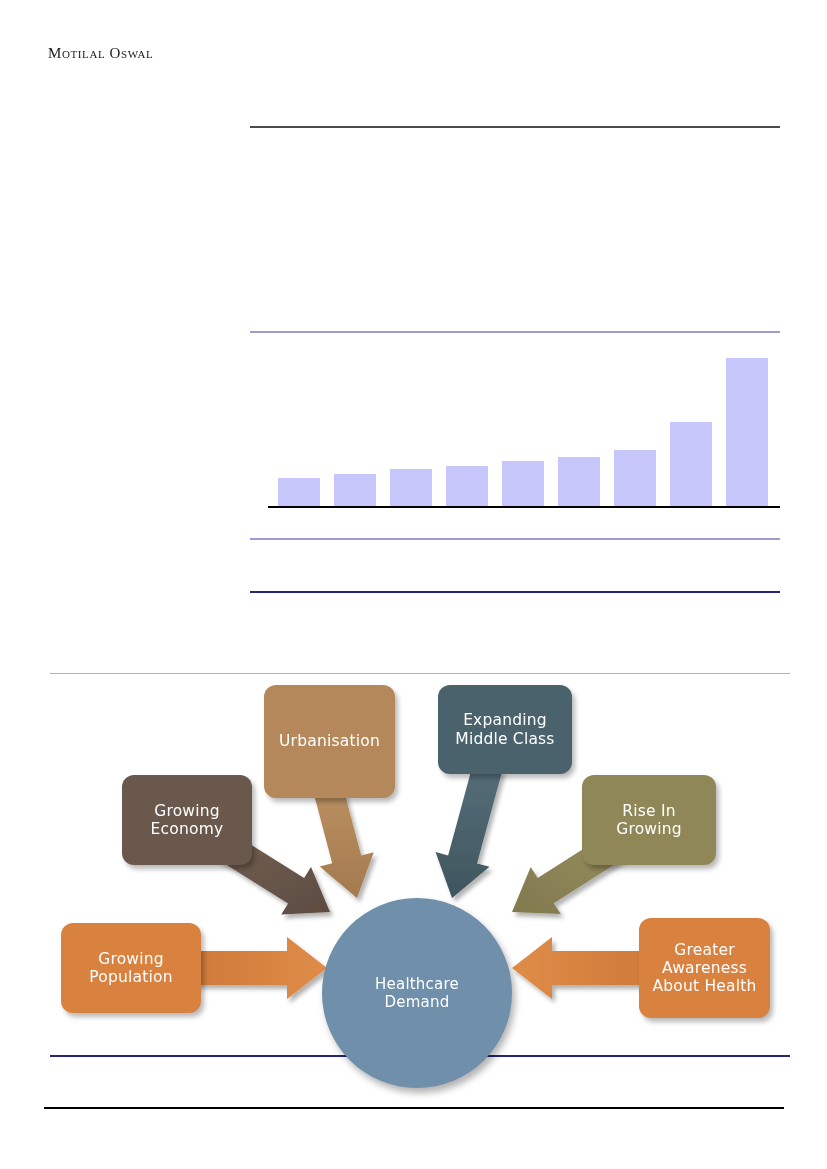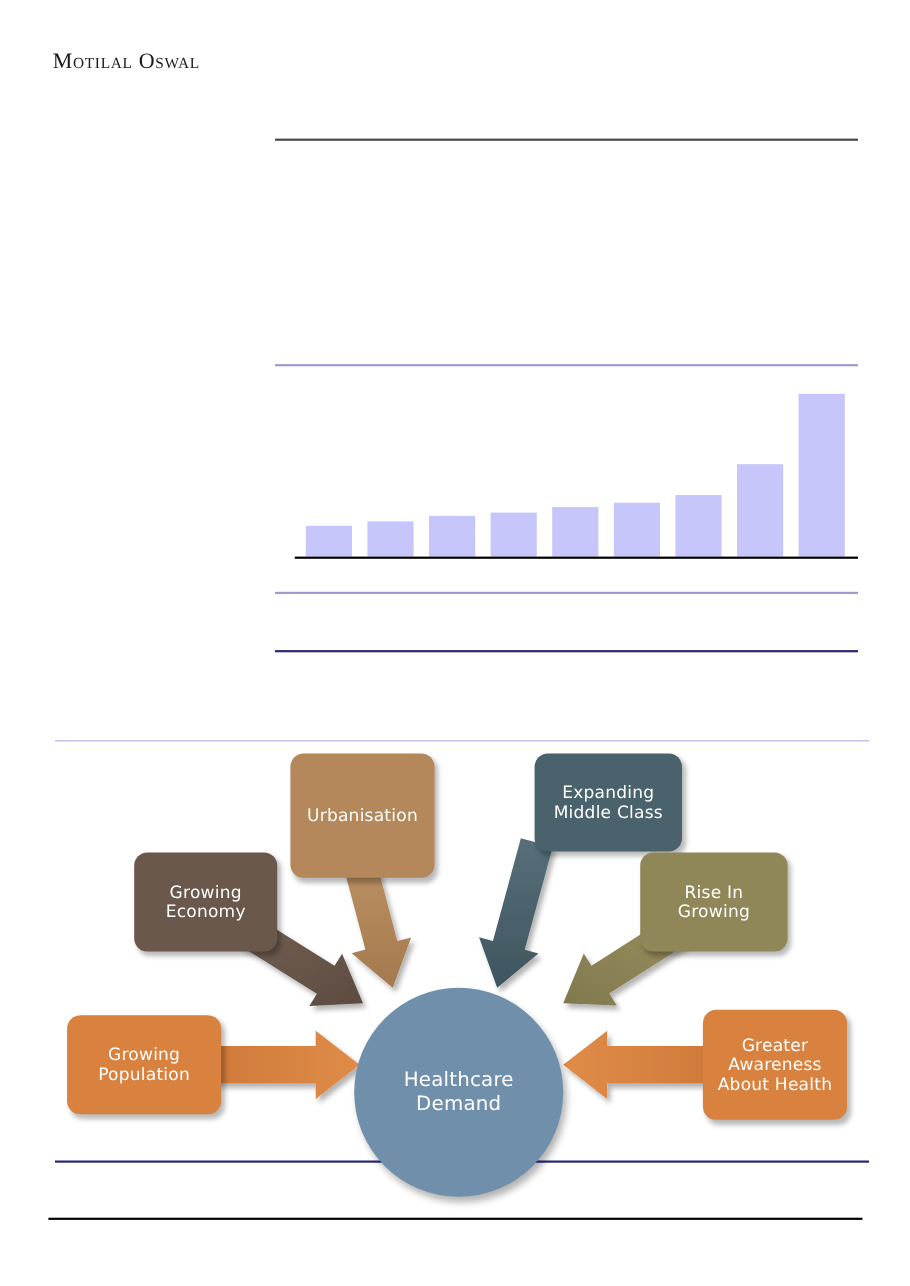--- a/index.html
+++ b/index.html
@@ -20,21 +20,21 @@
     background: #ffffff;
     overflow: hidden;
   }
 
   
   .brand {
     position: absolute;
     left: 48px;
     top: 45px;
     font-family: "Liberation Serif", serif;
-    font-size: 20px;
+    font-size: 15px;
     letter-spacing: 0.6px;
     color: #1a1a1a;
     font-variant: small-caps;
     white-space: nowrap;
   }
 
   
   .rule { position: absolute; }
   .rule-dark    { background: #4a4a4d; height: 2px; }
   .rule-purple  { background: #9f9ad0; height: 2px; }
@@ -96,21 +96,21 @@
     font-family: "DejaVu Sans", sans-serif;
   }
   .node-circle {
     position: absolute;
     border-radius: 50%;
     color: #ffffff;
     display: flex;
     align-items: center;
     justify-content: center;
     text-align: center;
-    font-size: 18px;
+    font-size: 15px;
     line-height: 1.2;
     letter-spacing: 0.2px;
     box-shadow: 3px 5px 7px rgba(0,0,0,0.30);
     font-family: "DejaVu Sans", sans-serif;
   }
   .node-label { pointer-events: none; white-space: pre-line; }
 </style>
 </head>
 <body>
 
@@ -182,21 +182,21 @@
         <polygon points="648.0,275.0 552.0,275.0 552.0,261.0 512.0,292.0 552.0,323.0 552.0,309.0 648.0,309.0" fill="url(#g-ga)" filter="url(#shadow)"></polygon>
       </svg>
     <div id="nodes-layer">
         <div class="node-box" style="left: 122px; top: 99px; width: 130px; height: 90px; background: rgb(107, 88, 76);">
           <span class="node-label">Growing
 Economy</span>
         </div>
         <div class="node-box" style="left: 264px; top: 9px; width: 131px; height: 113px; background: rgb(180, 136, 90);">
           <span class="node-label">Urbanisation</span>
         </div>
-        <div class="node-box" style="left: 438px; top: 9px; width: 134px; height: 89px; background: rgb(74, 98, 108); margin-left: 48px;">
+        <div class="node-box" style="left: 438px; top: 9px; width: 134px; height: 89px; background: rgb(74, 98, 108);">
           <span class="node-label">Expanding
 Middle Class</span>
         </div>
         <div class="node-box" style="left: 582px; top: 99px; width: 134px; height: 90px; background: rgb(144, 135, 88);">
           <span class="node-label">Rise In
 Growing</span>
         </div>
         <div class="node-box" style="left: 61px; top: 247px; width: 140px; height: 90px; background: rgb(217, 129, 63);">
           <span class="node-label">Growing
 Population</span>

